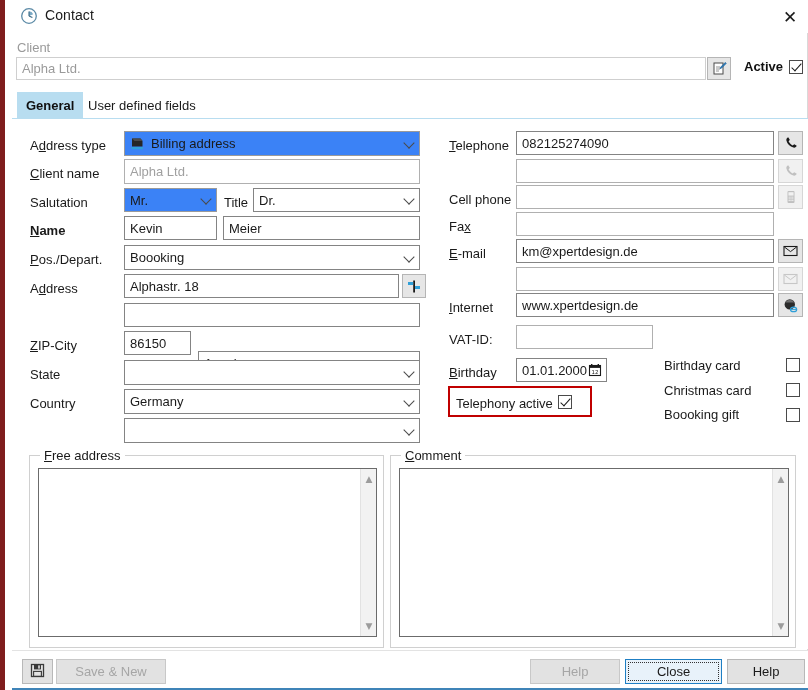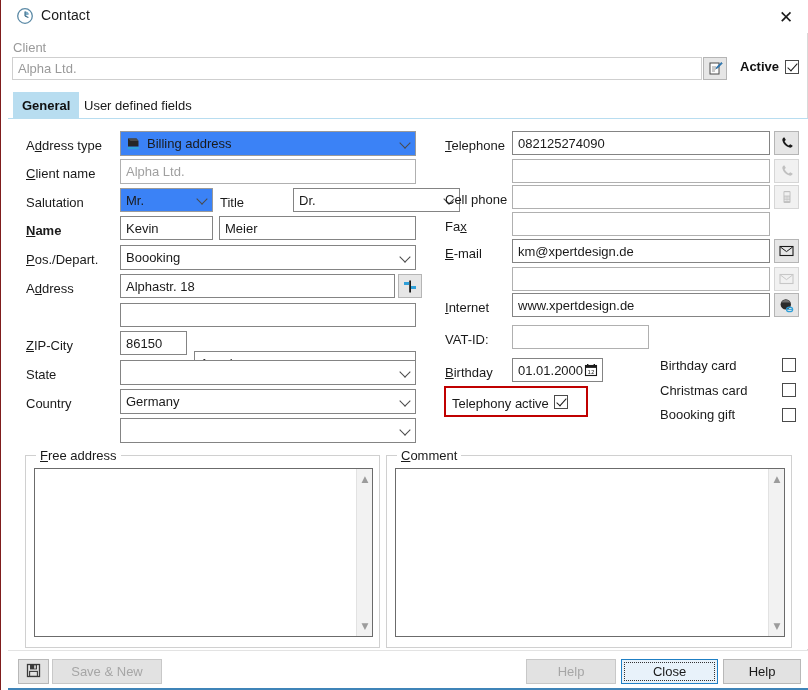--- a/index.html
+++ b/index.html
@@ -10,21 +10,21 @@
     font-family: "Liberation Sans", sans-serif;
     font-size: 13px;
     color: #1a1a1a;
     overflow: hidden;
   }
 
   .window {
     position: absolute; left: 0; top: 0;
     width: 808px; height: 690px;
     background: #ffffff;
-    border-left: 1px solid #7f1d1d;
+    border-left: 5px solid #7f1d1d;
     border-right: 1px solid #d9d9d9;
   }
   .edge-strip {
     position: absolute; left: 0; top: 0; width: 6px; height: 690px;
     background: #ffffff;
   }
 
   
   .titlebar {
     position: absolute; left: 7px; top: 0; width: 800px; height: 33px;
@@ -254,21 +254,21 @@
 
     <div class="lbl" style="left:18px; top:47px;"><span class="acc">C</span>lient name</div>
     <div class="fld ph" style="left:112px; top:40px; width:296px; height:25px;">Alpha Ltd.</div>
 
     <div class="lbl" style="left:18px; top:76px;">Salutation</div>
     <div class="fld gray combo" style="left:112px; top:69px; width:93px; height:24px;">
       <span>Mr.</span>
       <span class="chev"></span>
     </div>
     <div class="lbl" style="left:212px; top:76px;">Title</div>
-    <div class="fld combo" style="left:241px; top:69px; width:167px; height:24px;margin-left:44px;">
+    <div class="fld combo" style="left:241px; top:69px; width:167px; height:24px;">
       <span>Dr.</span>
       <span class="chev"></span>
     </div>
 
     <div class="lbl bold" style="left:18px; top:104px;"><span class="acc">N</span>ame</div>
     <div class="fld" style="left:112px; top:97px; width:93px; height:24px;">Kevin</div>
     <div class="fld" style="left:211px; top:97px; width:197px; height:24px;">Meier</div>
 
     <div class="lbl" style="left:18px; top:133px;"><span class="acc">P</span>os./Depart.</div>
     <div class="fld combo" style="left:112px; top:126px; width:296px; height:25px;">

